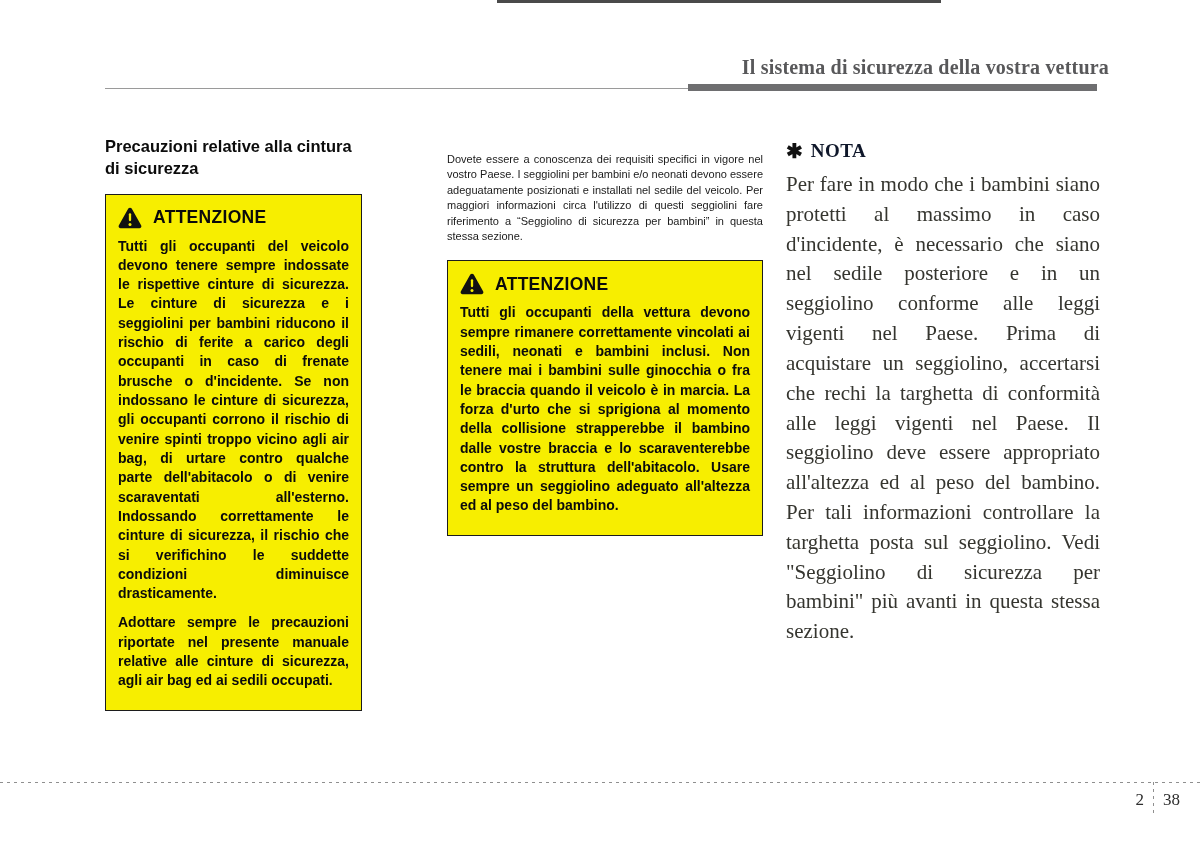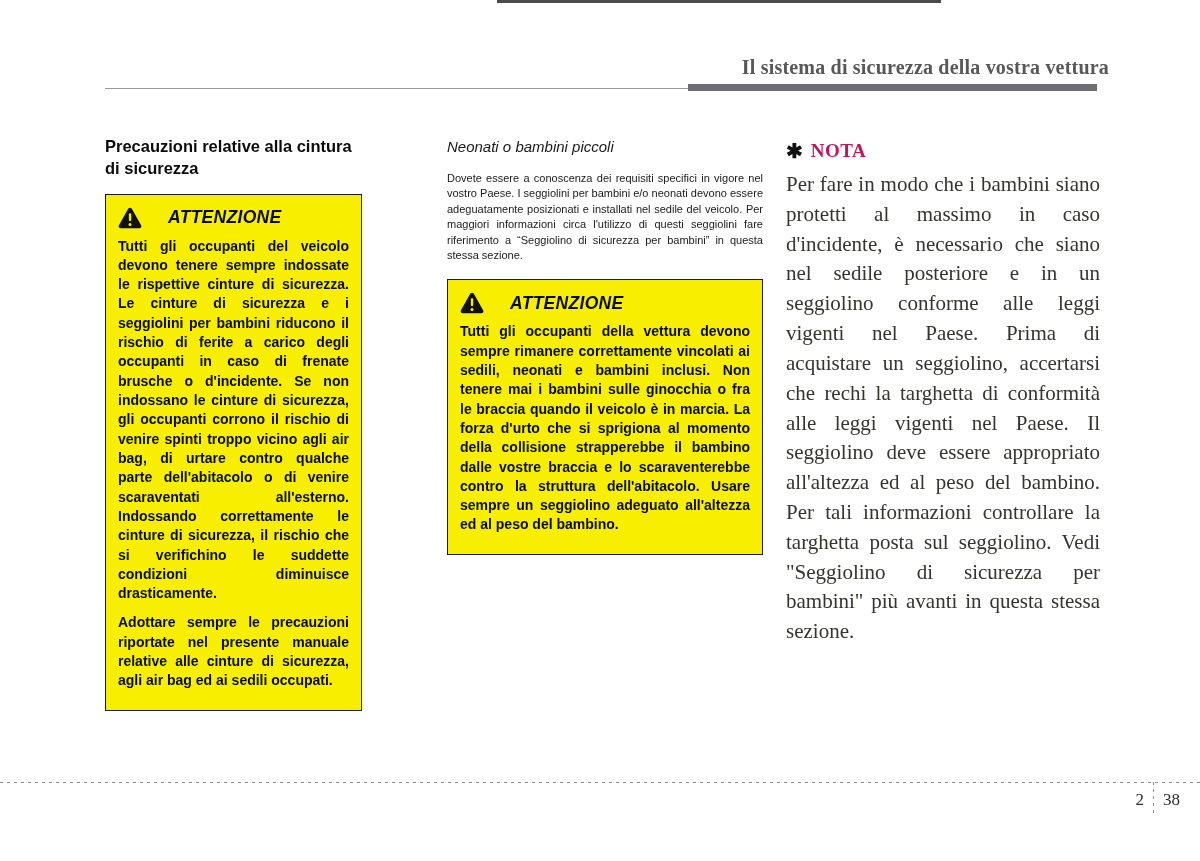--- a/index.html
+++ b/index.html
@@ -61,23 +61,22 @@
   }
 
   .warning-box{
     background:var(--warning-bg);
     border:1px solid #1c1c1c;
     padding:10px 12px 12px 12px;
     box-sizing:border-box;
     width:100%;
   }
   .warning-title-row{
-    display:flex;align-items:center;gap:26px;
+    display:flex;align-items:center;gap:11px;
     margin:2px 0 8px 0;
-    font-style:italic;
   }
   .warning-title{
     font-size:17.5px;font-weight:bold;letter-spacing:.3px;color:#0b0b0b;
   }
   .warning-box p{
     margin:0 0 10px 0;
     font-size:14px;font-weight:bold;line-height:1.38;
     text-align:justify;color:#0b0b0b;
   }
   .warning-box p:last-child{margin-bottom:7px;}
@@ -85,21 +84,21 @@
 
   
   .note-title-row{
     display:flex;align-items:center;gap:8px;margin:4px 0 8px 0;
   }
   .asterisk-icon{
     font-size:20px;line-height:1;color:#111;font-weight:bold;
   }
   .note-title{
     font-family:"Liberation Serif", serif;
-    font-size:19px;font-weight:bold;color:#be185d;letter-spacing:.5px;
+    font-size:19px;font-weight:bold;color:#0f172a;letter-spacing:.5px;
   }
   .note-text{
     font-family:"Liberation Serif", serif;
     font-size:21px;font-weight:normal;line-height:1.42;
     text-align:justify;color:var(--note-text);
     margin:0;
   }
 
   
   .footer-dash{
@@ -139,21 +138,20 @@
           <circle cx="12" cy="17.4" r="1.5" fill="#f7ee00"></circle>
         </svg>
         <span class="warning-title">ATTENZIONE</span>
       </div>
       <p>Tutti gli occupanti del veicolo devono tenere sempre indossate le rispettive cinture di sicurezza. Le cinture di sicurezza e i seggiolini per bambini riducono il rischio di ferite a carico degli occupanti in caso di frenate brusche o d'incidente. Se non indossano le cinture di sicurezza, gli occupanti corrono il rischio di venire spinti troppo vicino agli air bag, di urtare contro qualche parte dell'abitacolo o di venire scaraventati all'esterno. Indossando correttamente le cinture di sicurezza, il rischio che si verifichino le suddette condizioni diminuisce drasticamente.</p>
       <p>Adottare sempre le precauzioni riportate nel presente manuale relative alle cinture di sicurezza, agli air bag ed ai sedili occupati.</p>
     </div>
   </div>
 
   <div class="col col-mid">
-    <h3 class="italic-heading">Neonati o bambini piccoli</h3>
     <p class="body-par">Dovete essere a conoscenza dei requisiti specifici in vigore nel vostro Paese. I seggiolini per bambini e/o neonati devono essere adeguatamente posizionati e installati nel sedile del veicolo. Per maggiori informazioni circa l'utilizzo di questi seggiolini fare riferimento a “Seggiolino di sicurezza per bambini” in questa stessa sezione.</p>
 
     <div class="warning-box">
       <div class="warning-title-row">
         <svg class="warning-icon" width="24" height="22" viewBox="0 0 24 22" aria-hidden="true">
           <path d="M10.3 1.6 L0.9 18.2 A2 2 0 0 0 2.6 21.2 L21.4 21.2 A2 2 0 0 0 23.1 18.2 L13.7 1.6 A2 2 0 0 0 10.3 1.6 Z" fill="#111111"></path>
           <rect x="10.85" y="6.2" width="2.3" height="8" rx="1.1" fill="#f7ee00"></rect>
           <circle cx="12" cy="17.4" r="1.5" fill="#f7ee00"></circle>
         </svg>
         <span class="warning-title">ATTENZIONE</span>

